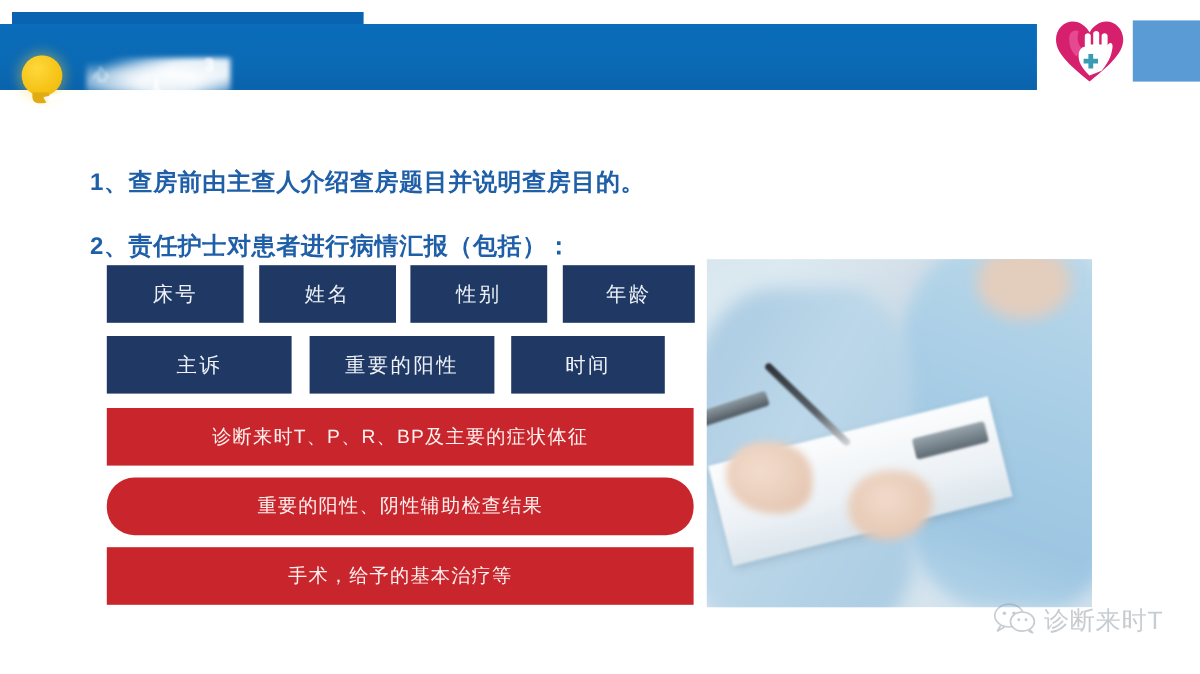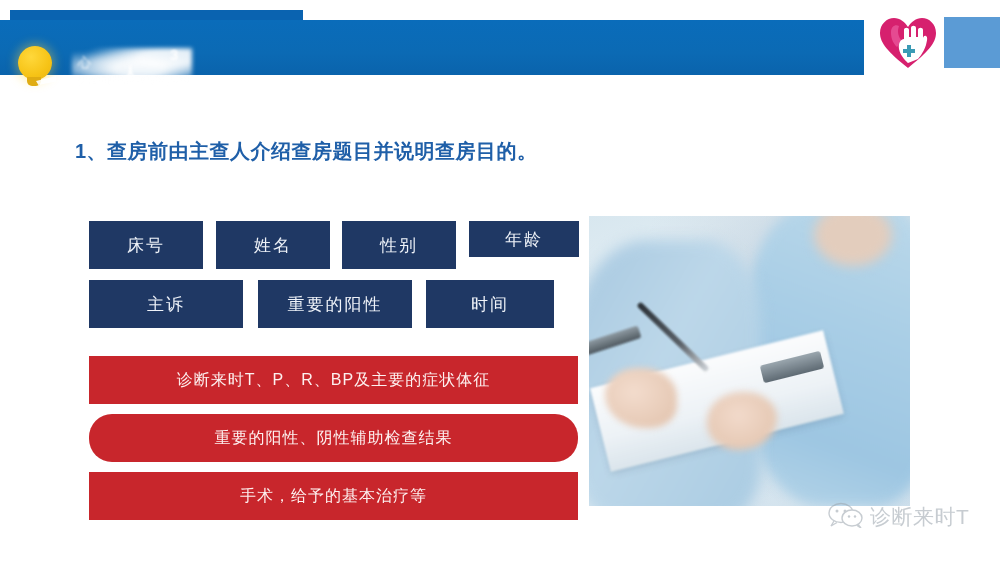--- a/index.html
+++ b/index.html
@@ -86,34 +86,33 @@
     position:absolute;
     background:#1f3864;
     color:#eef2f8;
     display:flex;align-items:center;justify-content:center;
     font-size:17px;
     letter-spacing:2px;
   }
   .n1{left:89px;top:221px;width:114px;height:48px;text-align:center;}
   .n2{left:216px;top:221px;width:114px;height:48px;}
   .n3{left:342px;top:221px;width:114px;height:48px;}
-  .n4{left:469px;top:221px;width:110px;height:36px;}
+  .n4{left:469px;top:221px;width:110px;height:48px;}
   .n5{left:89px;top:280px;width:154px;height:48px;font-family:Liberation Mono, monospace;}
   .n6{left:258px;top:280px;width:154px;height:48px;}
   .n7{left:426px;top:280px;width:128px;height:48px;}
 
   
   .red{
     position:absolute;left:89px;width:489px;height:48px;
     background:#c8262c;
     color:#fdf0ef;
     display:flex;align-items:center;justify-content:center;
     font-size:16px;
     letter-spacing:1px;
-    margin-top:16px;
   }
   .r1{top:340px;}
   .r2{top:398px;border-radius:23px;}
   .r3{top:456px;}
 
   
   .photo{
     position:absolute;left:589px;top:216px;width:321px;height:290px;
     overflow:hidden;
     background:#e8f1f6;
@@ -220,20 +219,21 @@
       <path d="M13 16 C13 11 17 8 21 10 C19 15 20 21 24 25 L19 31 C14 26 13 21 13 16 Z" fill="#e9559a" opacity="0.8"></path>
       <path d="M30 47 C30 47 22 40 21 33 C20 27 23 23 26 23 L26 14 C26 11 31 11 31 14 L31 21 L33 21 L33 12 C33 9 38 9 38 12 L38 21 L40 21 L40 14 C40 11 45 11 45 14 L45 22 C45 22 46 19 48 20 C50 21 49 25 48 29 C46 36 40 43 40 43 Z" fill="#ffffff"></path>
       <circle cx="31" cy="35" r="8" fill="#ffffff"></circle>
       <path d="M29 29 h4 v4 h4 v4 h-4 v4 h-4 v-4 h-4 v-4 h4 z" fill="#3a9bb5"></path>
     </svg>
   </div>
 
   <div class="blue-block"></div>
 
   <div class="line line1">1、查房前由主查人介绍查房题目并说明查房目的。</div>
+  <div class="line line2">2、责任护士对患者进行病情汇报（包括）：</div>
 
   <div class="navy n1">床号</div>
   <div class="navy n3">性别</div>
   <div class="navy n2">姓名</div>
   <div class="navy n4">年龄</div>
   <div class="navy n5">主诉</div>
   <div class="navy n6">重要的阳性</div>
   <div class="navy n7">时间</div>
 
   <div class="red r1">诊断来时T、P、R、BP及主要的症状体征</div>

